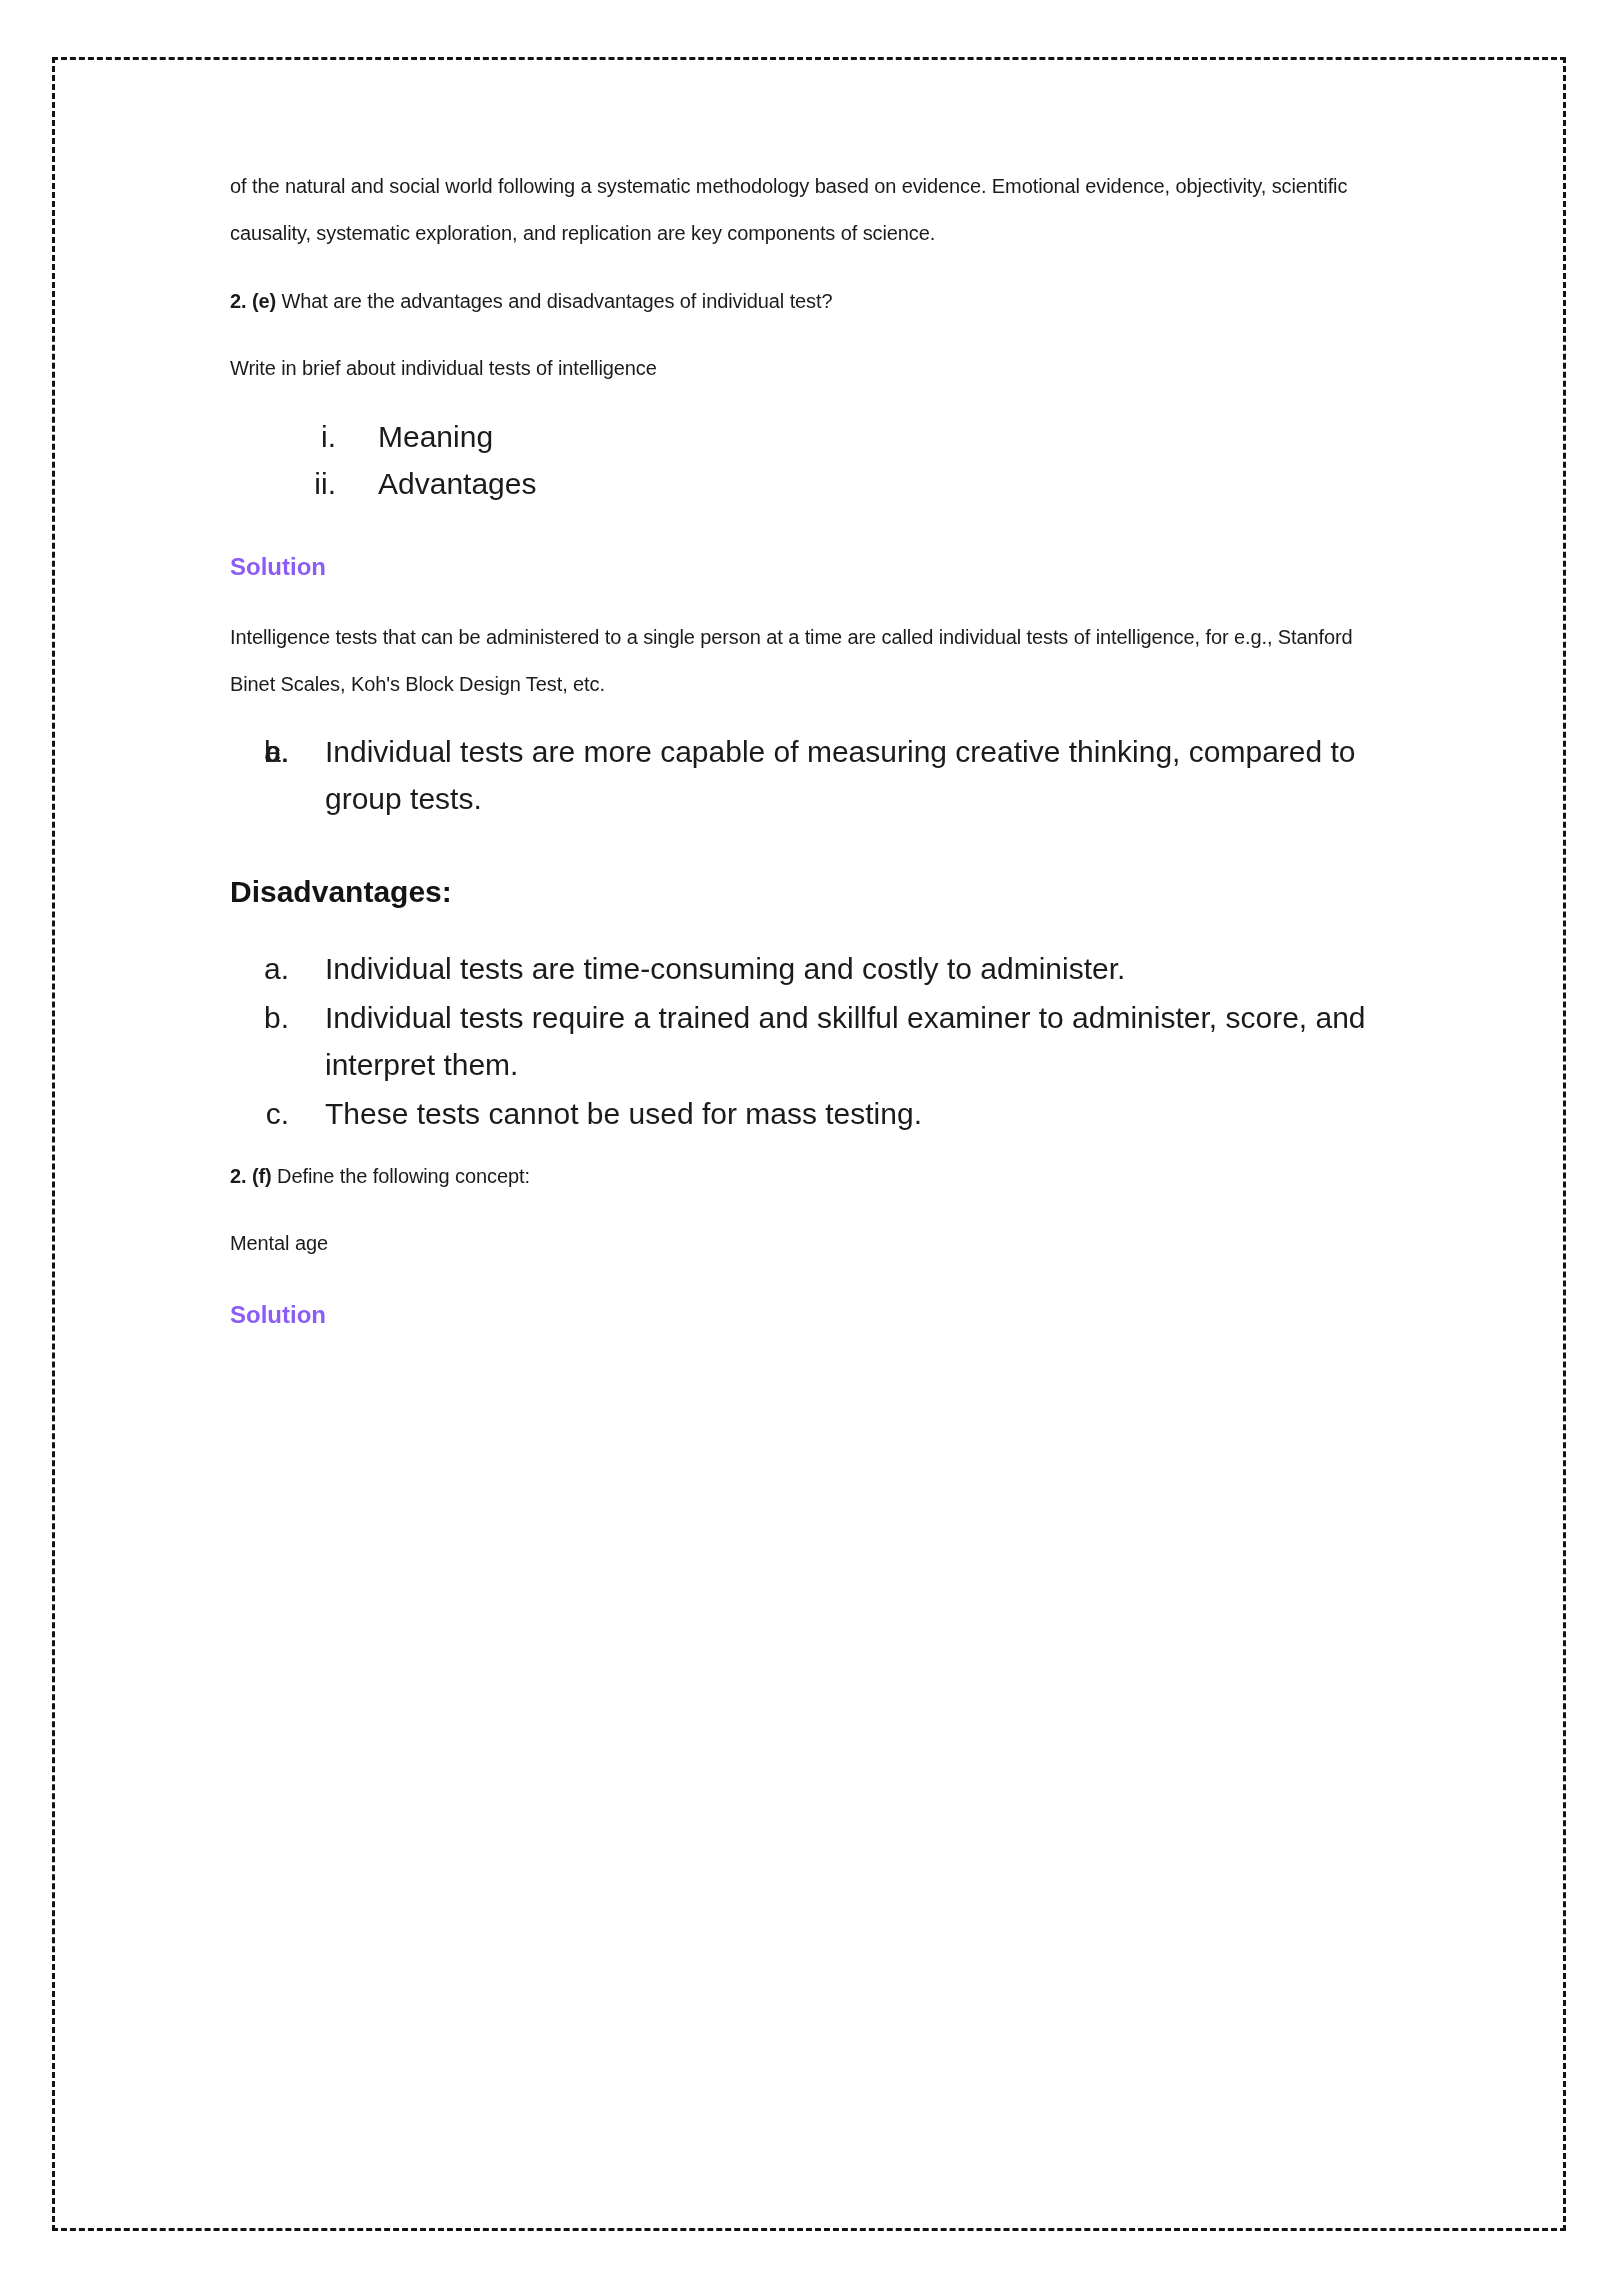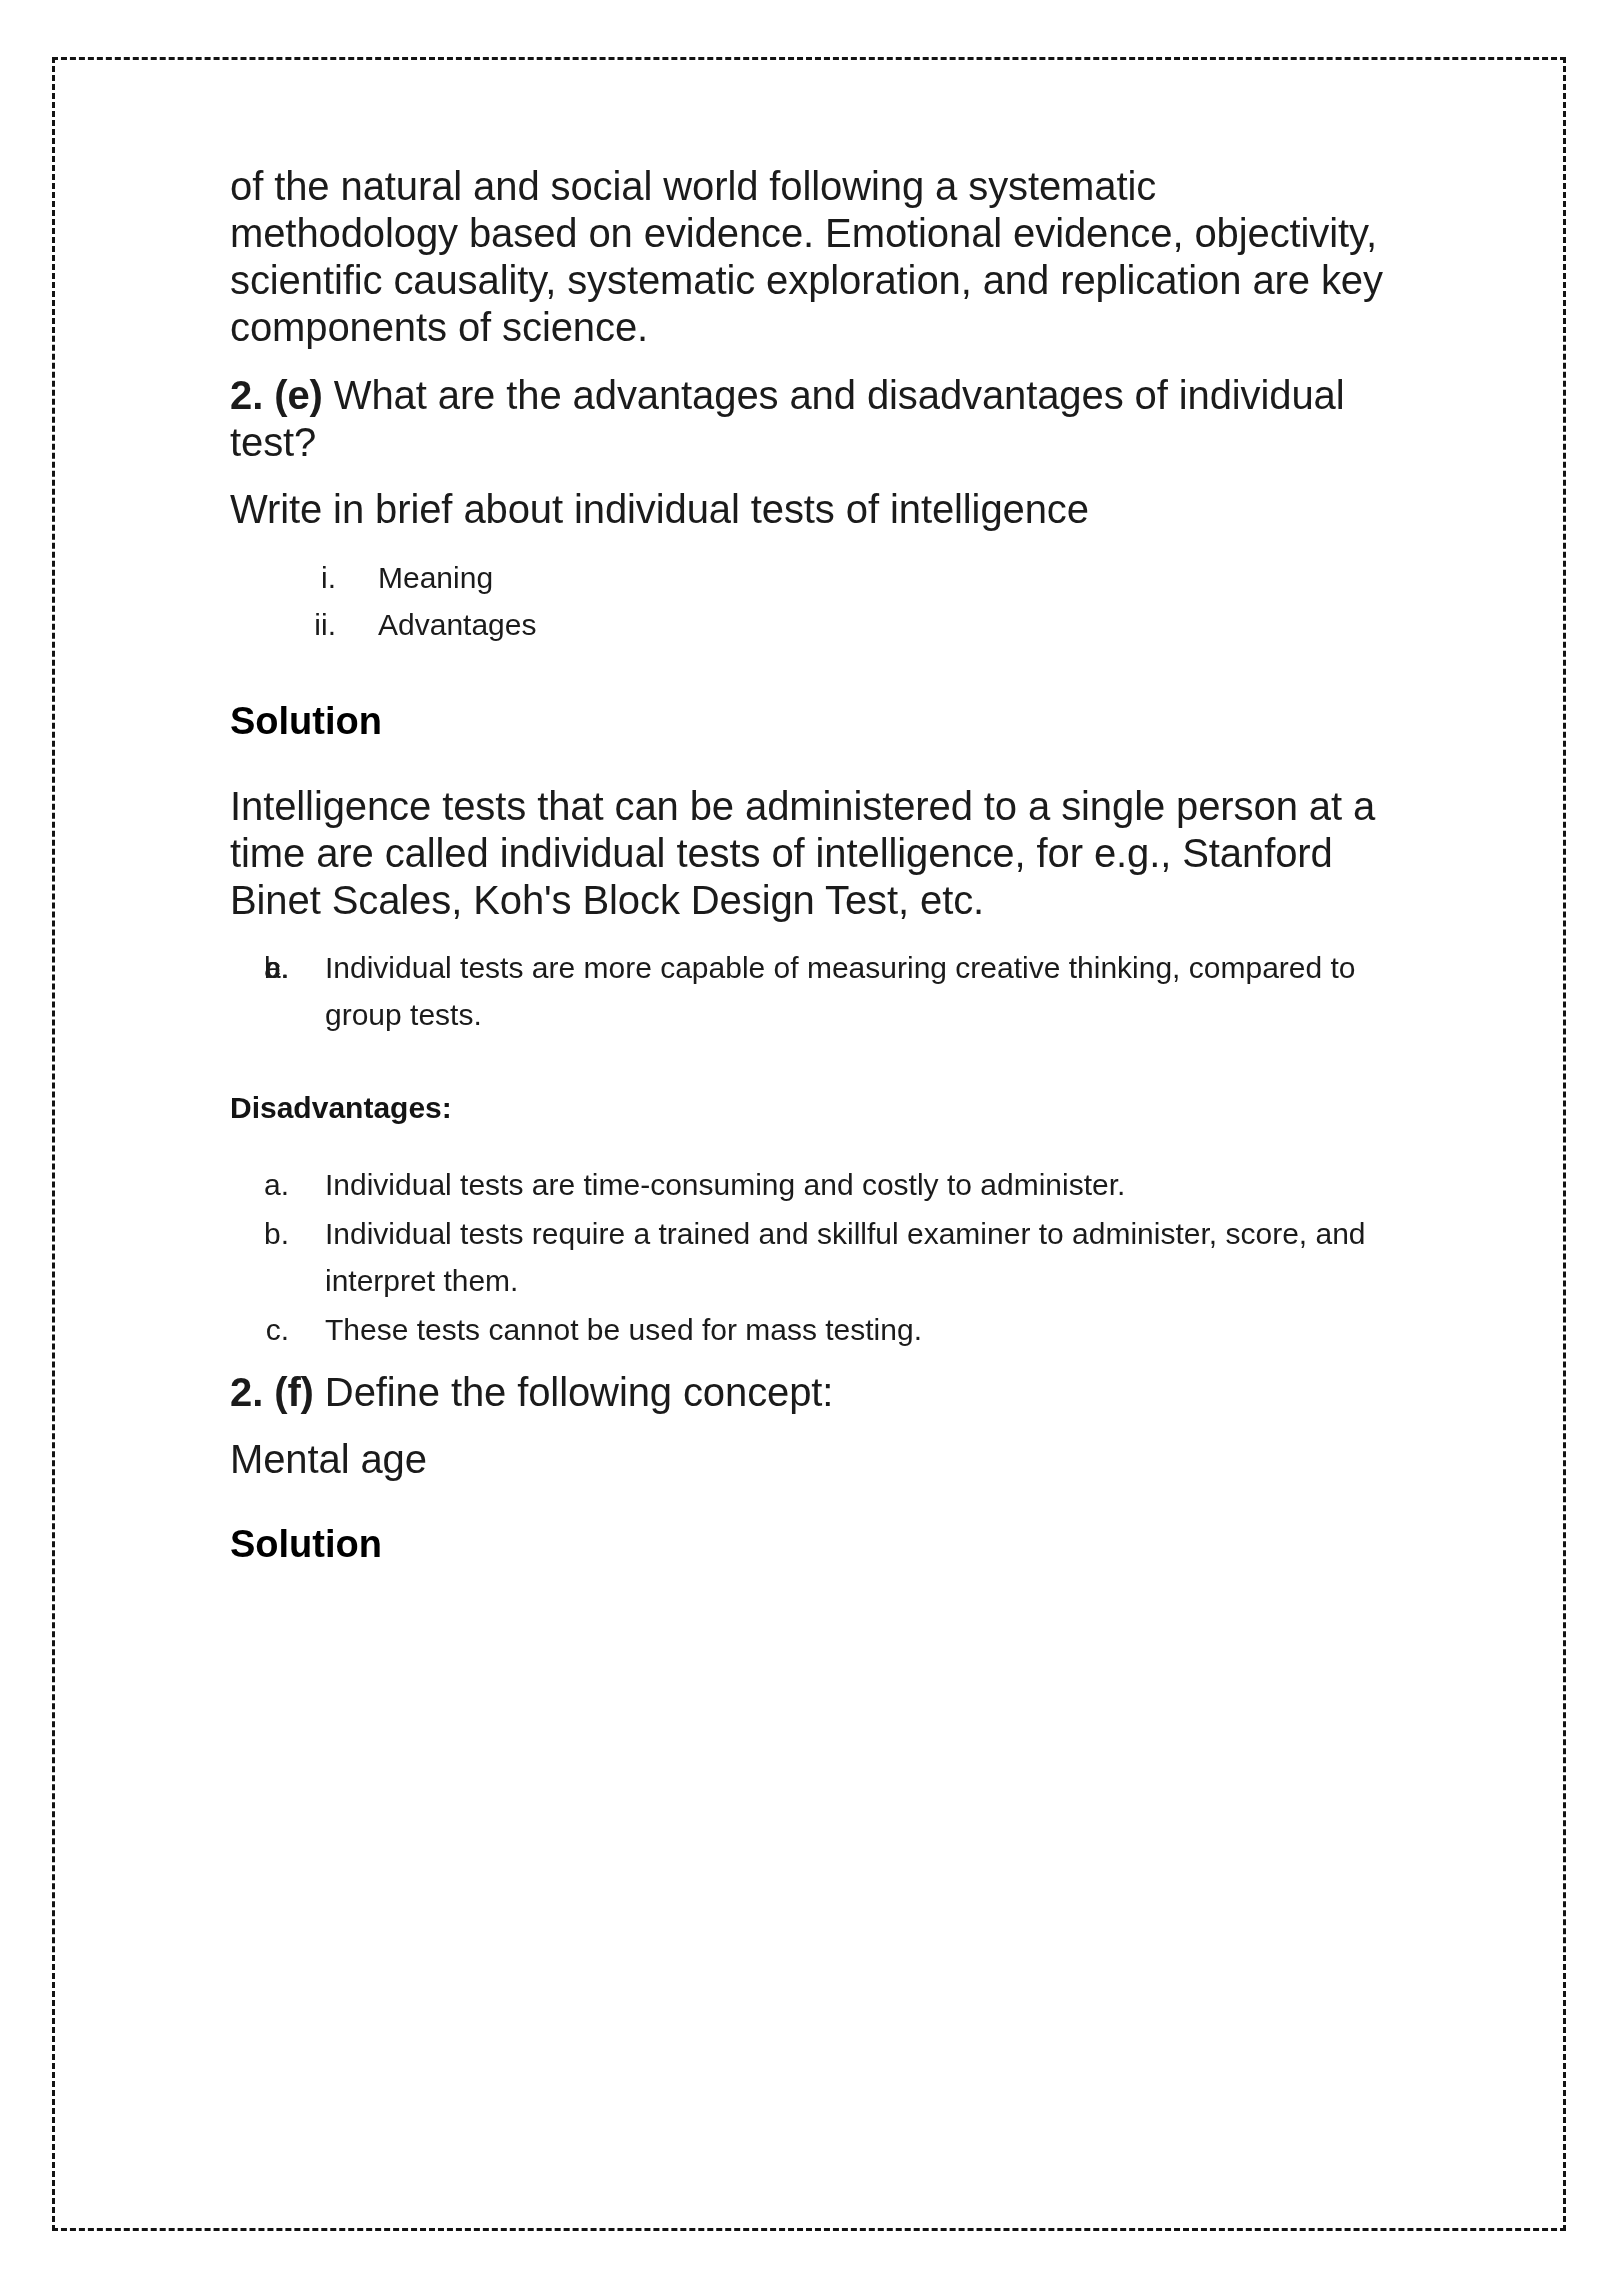--- a/index.html
+++ b/index.html
@@ -38,21 +38,21 @@
     position: absolute;
     left: 175px;   
     top: 103px;
     width: 1153px;
     box-sizing: border-box;
   }
 
   p.para {
     margin: 0 0 0 0;
     padding: 0;
-    font-size: 40px;
+    font-size: 20px;
     line-height: 47px;
     color: #1b1b1b;
     letter-spacing: -0.1px;
     font-stretch: semi-condensed;
   }
 
   .block {
     margin-bottom: 20.6px;
   }
   .block:last-child { margin-bottom: 0; }
@@ -63,23 +63,23 @@
 
   .heading {
     font-weight: bold;
     font-size: 30px;
     line-height: 47px;
     color: #141414;
   }
 
   .solution {
     font-weight: bold;
-    font-size: 38px;
-    line-height: 47px;
-    color: #000000;
+    font-size: 24px;
+    line-height: 47px;
+    color: #8b5cf6;
   }
 
   
   ol.roman-list {
     margin: 5.9px 0 5.9px 0;
     padding: 0;
     list-style: none;
   }
   ol.roman-list > li {
     position: relative;

